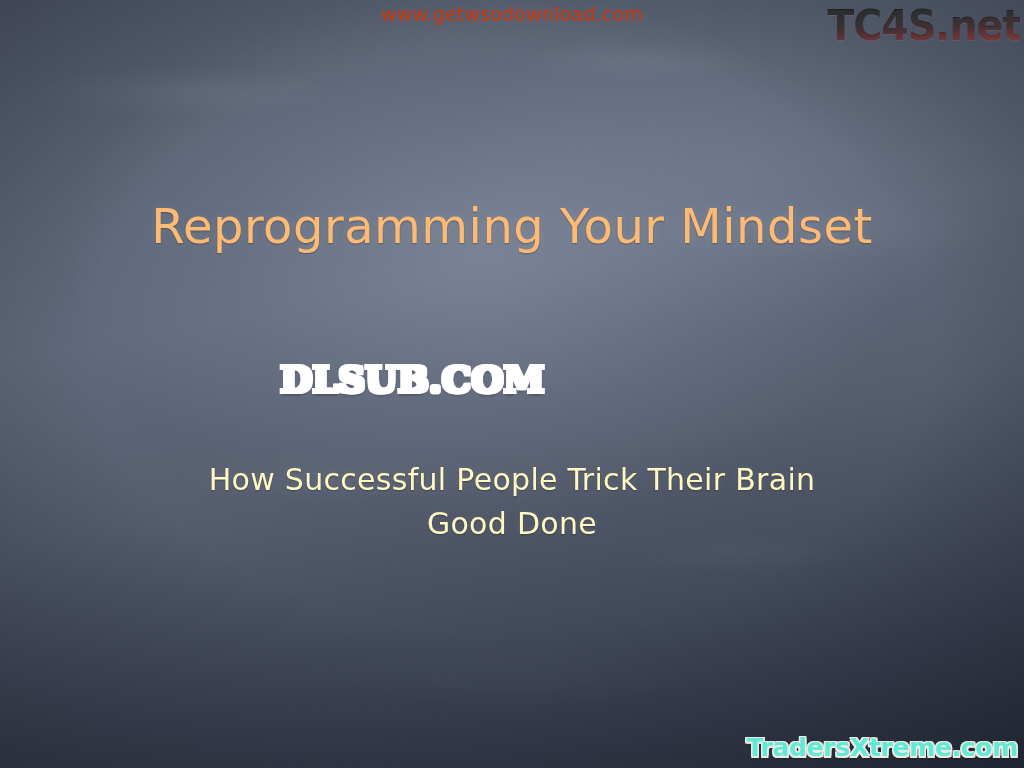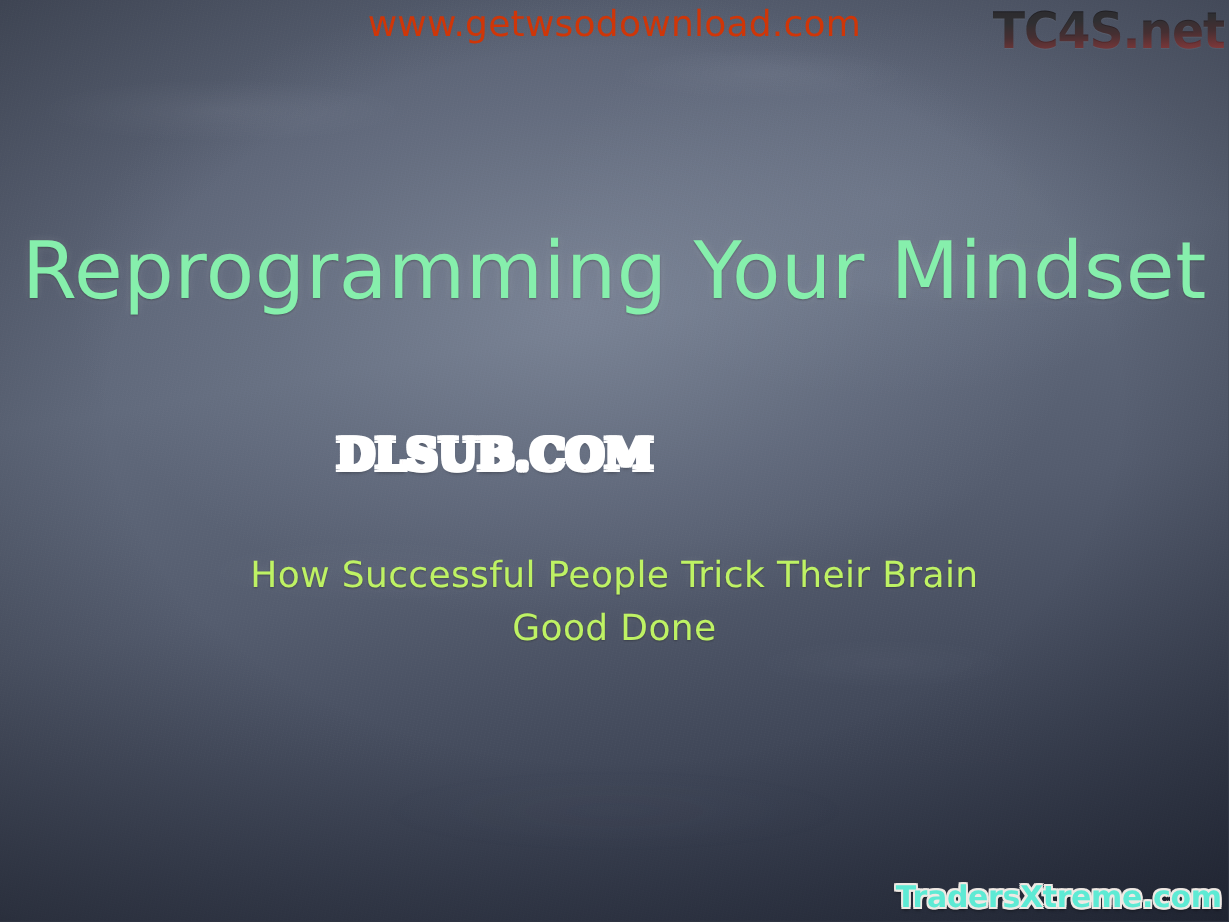--- a/index.html
+++ b/index.html
@@ -65,21 +65,21 @@
   }
 
   
   .top-url {
     position: absolute;
     top: 3px;
     left: 0;
     width: 1024px;
     text-align: center;
     font-family: "DejaVu Sans", sans-serif;
-    font-size: 30px;
+    font-size: 19px;
     letter-spacing: 0.2px;
     color: #cf3608;
     white-space: nowrap;
   }
 
   
   .tc4s-logo {
     position: absolute;
     top: 1px;
     right: 4px;
@@ -100,23 +100,23 @@
   
   .title-block {
     position: absolute;
     top: 183px;
     left: 0;
     width: 1024px;
     text-align: center;
   }
   .title-line {
     font-family: "DejaVu Sans", sans-serif;
-    font-size: 66px;
+    font-size: 48px;
     line-height: 86px;
-    color: #86efac;
+    color: #fdba74;
     letter-spacing: 0.5px;
     text-shadow: 0 1px 2px rgba(0,0,0,0.30), 0 0 7px rgba(255,255,255,0.12);
     white-space: nowrap;
   }
 
   
   .dlsub {
     position: absolute;
     top: 358px;
     left: 0;
@@ -147,21 +147,21 @@
     position: absolute;
     top: 458px;
     left: 0;
     width: 1024px;
     text-align: center;
   }
   .subtitle-line {
     font-family: "DejaVu Sans", sans-serif;
     font-size: 30px;
     line-height: 44px;
-    color: #bef264;
+    color: #fef9c3;
     letter-spacing: 0.3px;
     text-shadow: 0 1px 2px rgba(0,0,0,0.32), 0 0 6px rgba(255,255,255,0.10);
     white-space: nowrap;
   }
 
   
   .tx-logo {
     position: absolute;
     bottom: 6px;
     right: 6px;

